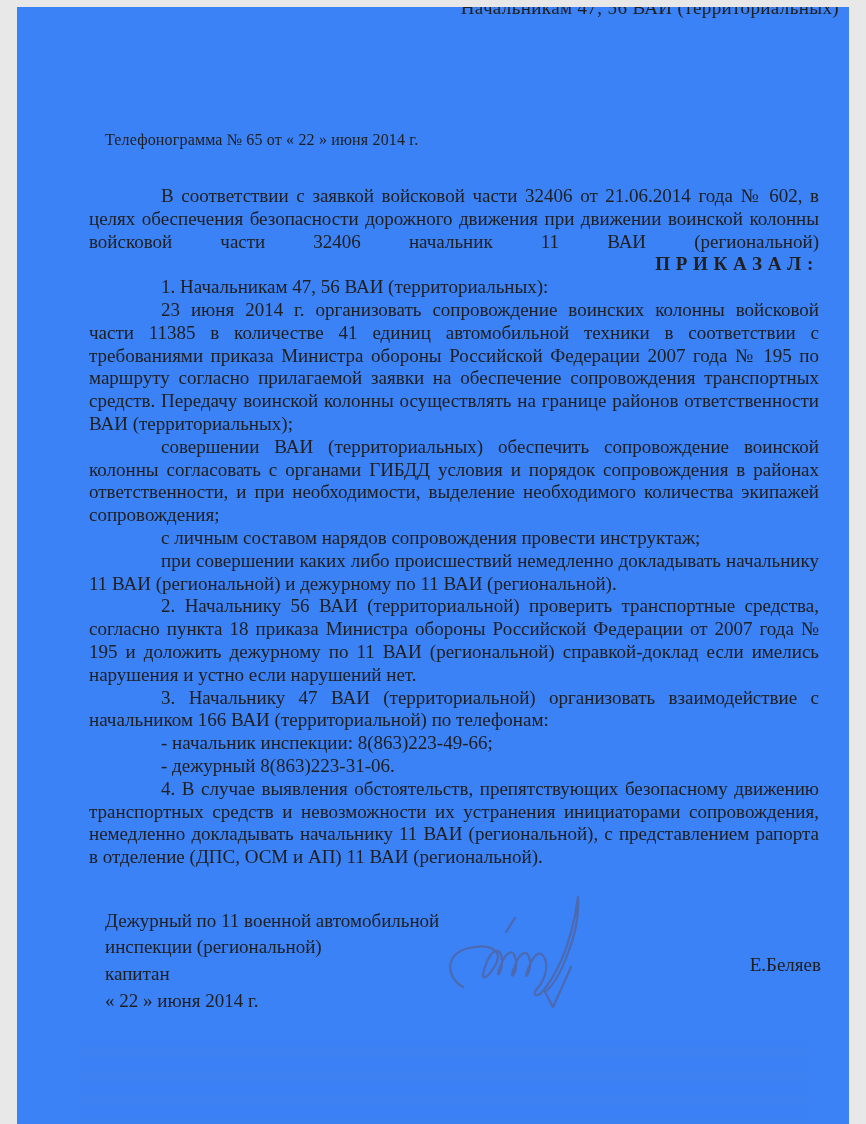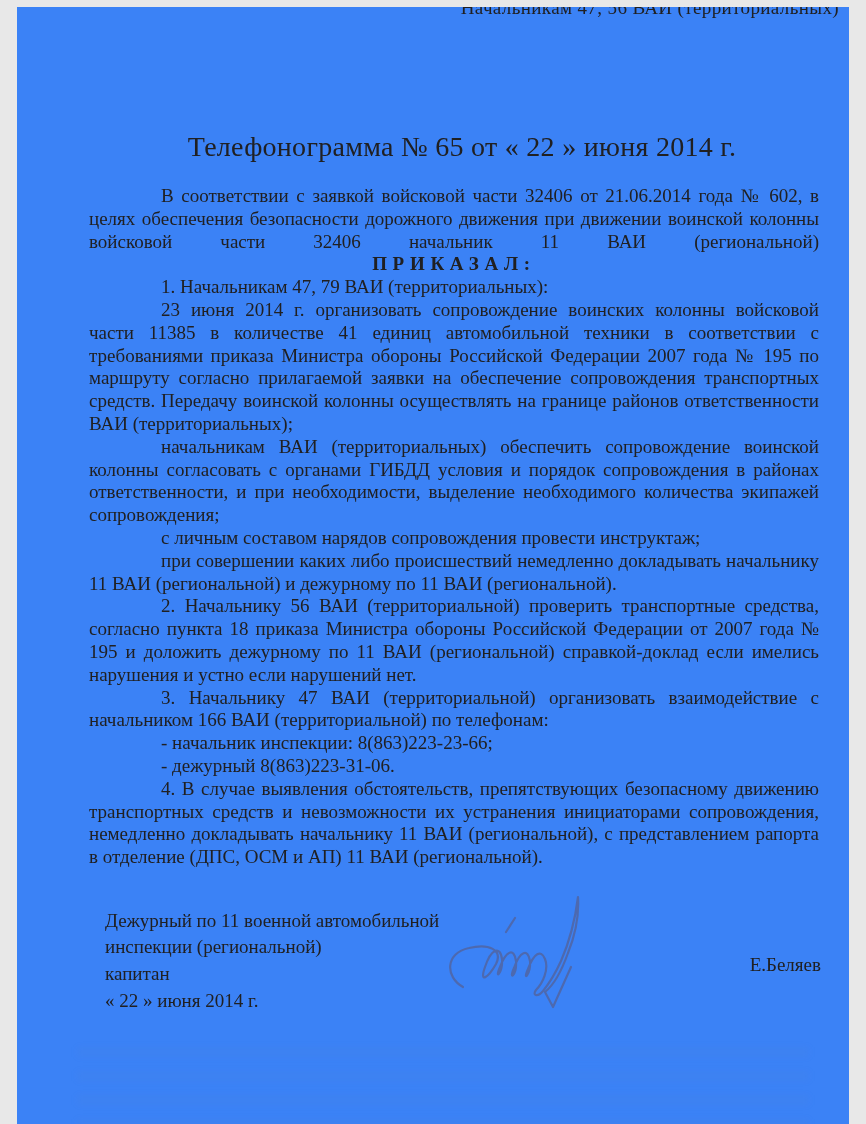--- a/index.html
+++ b/index.html
@@ -20,40 +20,40 @@
     right: 10px;
     font-size: 19px;
     letter-spacing: 0.02em;
     white-space: nowrap;
   }
   .title {
     position: absolute;
     top: 124px;
     left: 88px;
     right: 30px;
-    text-align: center;
-    font-size: 28px;
+    text-align: left;
+    font-size: 16px;
     letter-spacing: 0.01em;
   }
   .body {
     position: absolute;
     top: 178px;
     left: 72px;
     right: 30px;
     font-size: 19px;
     line-height: 22.8px;
     text-align: justify;
   }
   .body p { margin: 0; text-indent: 72px; }
   p.justify-last { text-align-last: justify; }
   p.order {
     text-indent: 0;
     font-weight: bold;
     letter-spacing: 0.30em;
-    text-align: center;
+    text-align: right;
   }
   .sig-block {
     position: absolute;
     top: 901px;
     left: 88px;
     right: 28px;
     font-size: 19px;
     line-height: 26.3px;
   }
   .sig-date { margin-top: 1px; }
@@ -91,28 +91,28 @@
 
 <div class="page">
 
   <div class="recipient">Начальникам 47, 56 ВАИ (территориальных)</div>
 
   <div class="title">Телефонограмма № 65 от « 22 » июня 2014 г.</div>
 
   <div class="body">
     <p class="justify-last">В соответствии с заявкой войсковой части 32406 от 21.06.2014 года № 602, в целях обеспечения безопасности дорожного движения при движении воинской колонны войсковой части 32406 начальник 11 ВАИ (региональной)</p>
     <p class="order">ПРИКАЗАЛ:</p>
-    <p>1. Начальникам 47, 79 ВАИ (территориальных):</p>
+    <p>1. Начальникам 47, 56 ВАИ (территориальных):</p>
     <p>23 июня 2014 г. организовать сопровождение воинских колонны войсковой части 11385 в количестве 41 единиц автомобильной техники в соответствии с требованиями приказа Министра обороны Российской Федерации 2007 года № 195 по маршруту согласно прилагаемой заявки на обеспечение сопровождения транспортных средств. Передачу воинской колонны осуществлять на границе районов ответственности ВАИ (территориальных);</p>
-    <p>начальникам ВАИ (территориальных) обеспечить сопровождение воинской колонны согласовать с органами ГИБДД условия и порядок сопровождения в районах ответственности, и при необходимости, выделение необходимого количества экипажей сопровождения;</p>
+    <p>совершении ВАИ (территориальных) обеспечить сопровождение воинской колонны согласовать с органами ГИБДД условия и порядок сопровождения в районах ответственности, и при необходимости, выделение необходимого количества экипажей сопровождения;</p>
     <p>с личным составом нарядов сопровождения провести инструктаж;</p>
     <p>при совершении каких либо происшествий немедленно докладывать начальнику 11 ВАИ (региональной) и дежурному по 11 ВАИ (региональной).</p>
     <p>2. Начальнику 56 ВАИ (территориальной) проверить транспортные средства, согласно пункта 18 приказа Министра обороны Российской Федерации от 2007 года № 195 и доложить дежурному по 11 ВАИ (региональной) справкой-доклад если имелись нарушения и устно если нарушений нет.</p>
     <p>3. Начальнику 47 ВАИ (территориальной) организовать взаимодействие с начальником 166 ВАИ (территориальной) по телефонам:</p>
-    <p>- начальник инспекции: 8(863)223-23-66;</p>
+    <p>- начальник инспекции: 8(863)223-49-66;</p>
     <p>- дежурный 8(863)223-31-06.</p>
     <p>4. В случае выявления обстоятельств, препятствующих безопасному движению транспортных средств и невозможности их устранения инициаторами сопровождения, немедленно докладывать начальнику 11 ВАИ (региональной), с представлением рапорта в отделение (ДПС, ОСМ и АП) 11 ВАИ (региональной).</p>
   </div>
 
   <div class="sig-block">
     <div>Дежурный по 11 военной автомобильной</div>
     <div>инспекции (региональной)</div>
     <div>капитан</div>
     <div class="sig-date">« 22 » июня 2014 г.</div>
     <div class="sig-name">Е.Беляев</div>

